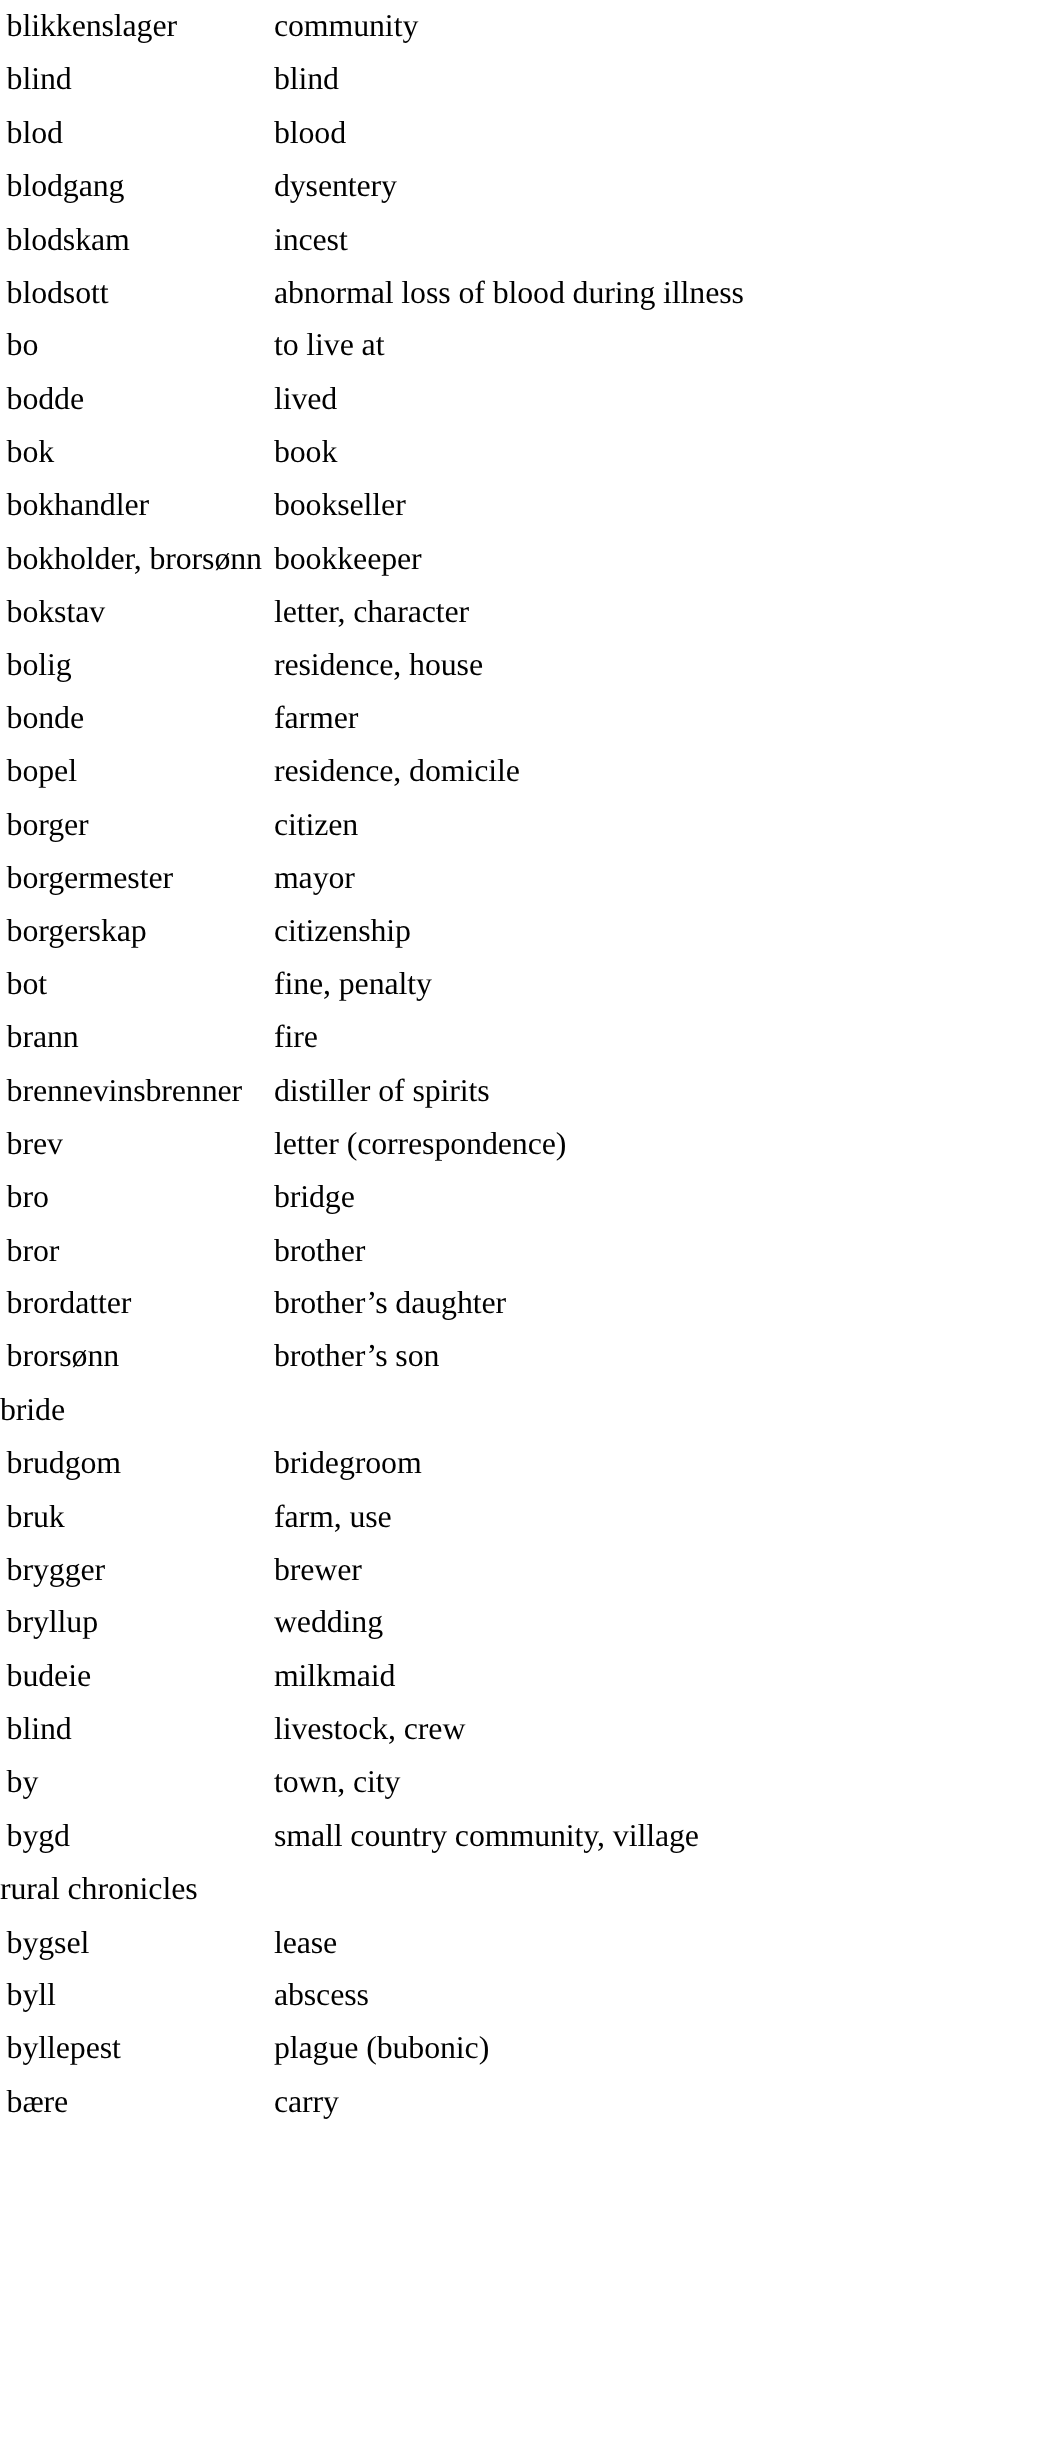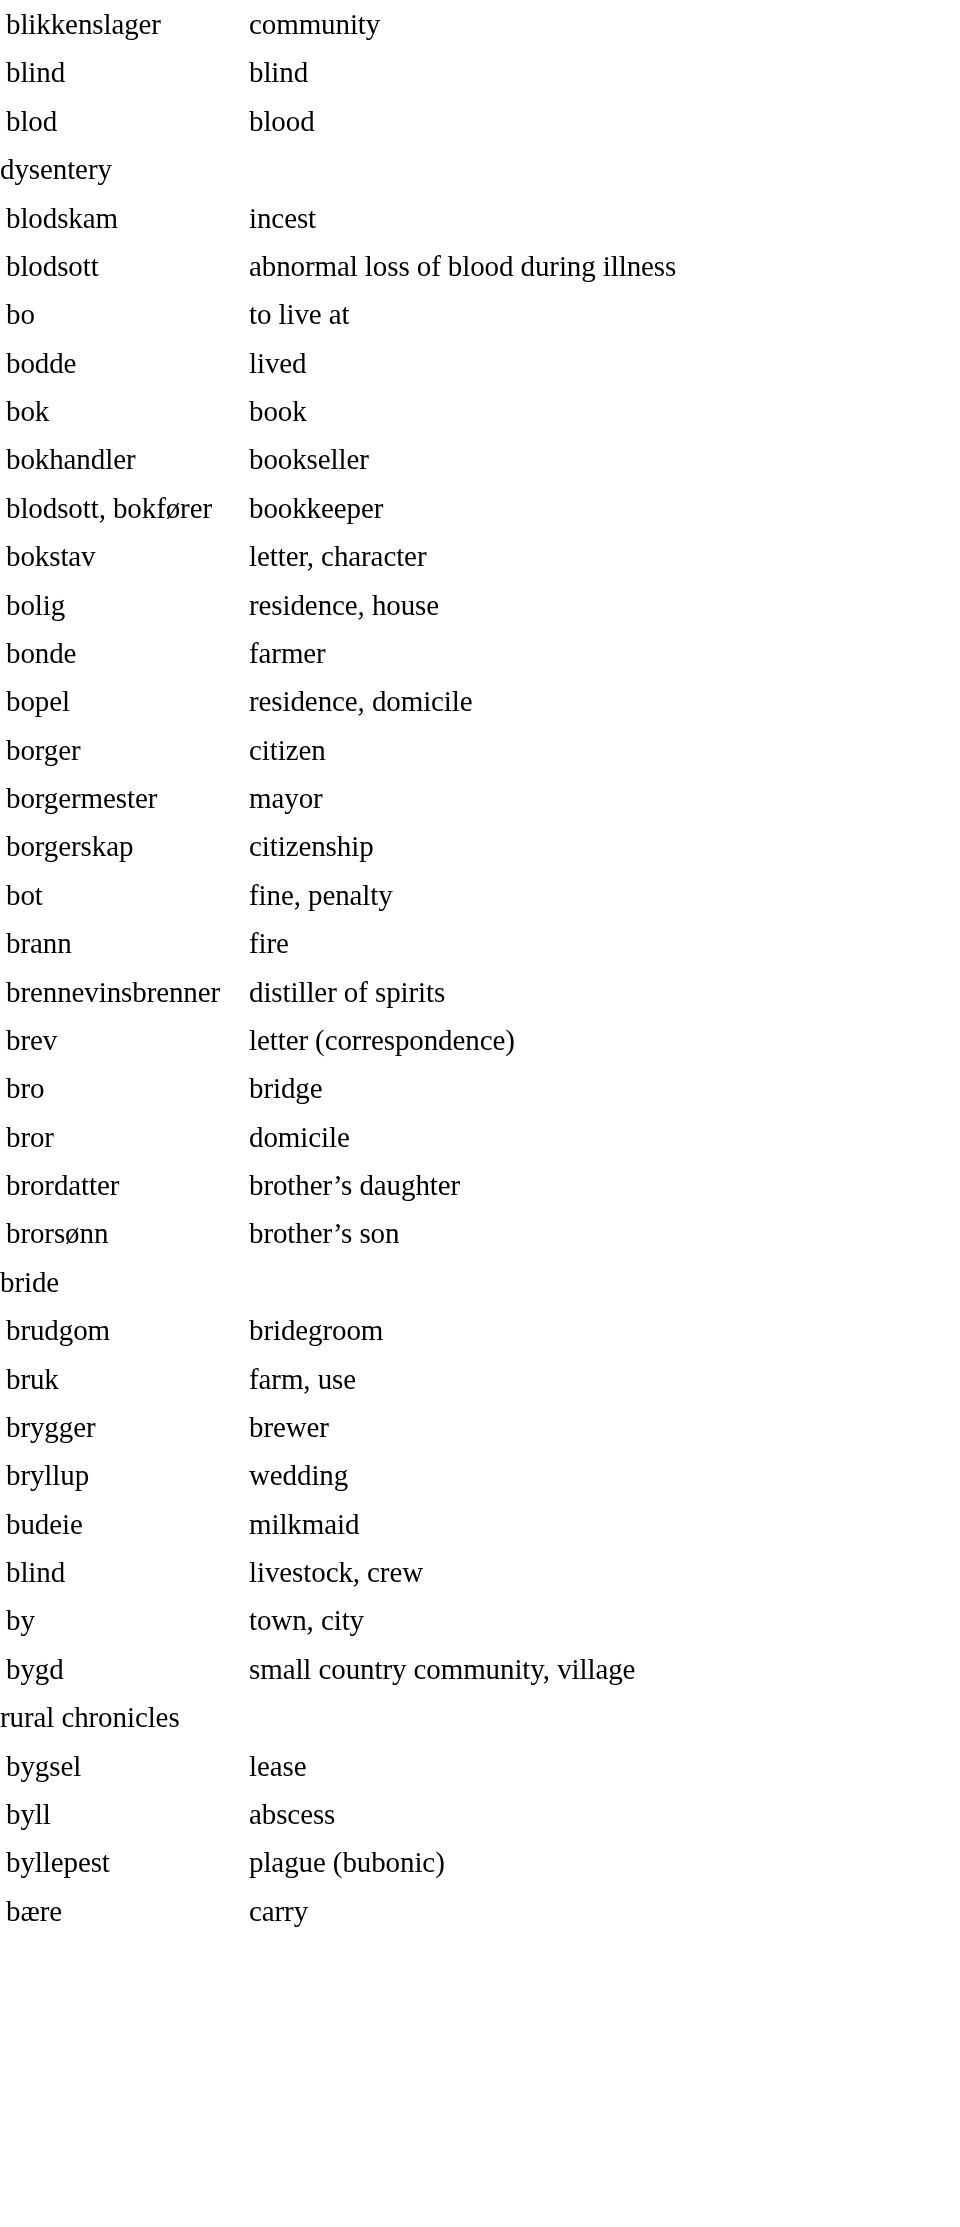--- a/index.html
+++ b/index.html
@@ -54,20 +54,21 @@
     </div>
     <div class="entry-row">
       <span class="term">blind</span>
       <span class="definition">blind</span>
     </div>
     <div class="entry-row">
       <span class="term">blod</span>
       <span class="definition">blood</span>
     </div>
     <div class="entry-row">
+      <span class="term">blodgang</span>
       <span class="definition">dysentery</span>
     </div>
     <div class="entry-row">
       <span class="term">blodskam</span>
       <span class="definition">incest</span>
     </div>
     <div class="entry-row">
       <span class="term">blodsott</span>
       <span class="definition">abnormal loss of blood during illness</span>
     </div>
@@ -81,21 +82,21 @@
     </div>
     <div class="entry-row">
       <span class="term">bok</span>
       <span class="definition">book</span>
     </div>
     <div class="entry-row">
       <span class="term">bokhandler</span>
       <span class="definition">bookseller</span>
     </div>
     <div class="entry-row">
-      <span class="term">blodsott, bokfører</span>
+      <span class="term">bokholder, brorsønn</span>
       <span class="definition">bookkeeper</span>
     </div>
     <div class="entry-row">
       <span class="term">bokstav</span>
       <span class="definition">letter, character</span>
     </div>
     <div class="entry-row">
       <span class="term">bolig</span>
       <span class="definition">residence, house</span>
     </div>
@@ -134,21 +135,21 @@
     <div class="entry-row">
       <span class="term">brev</span>
       <span class="definition">letter (correspondence)</span>
     </div>
     <div class="entry-row">
       <span class="term">bro</span>
       <span class="definition">bridge</span>
     </div>
     <div class="entry-row">
       <span class="term">bror</span>
-      <span class="definition">domicile</span>
+      <span class="definition">brother</span>
     </div>
     <div class="entry-row">
       <span class="term">brordatter</span>
       <span class="definition">brother’s daughter</span>
     </div>
     <div class="entry-row">
       <span class="term">brorsønn</span>
       <span class="definition">brother’s son</span>
     </div>
     <div class="entry-row">

